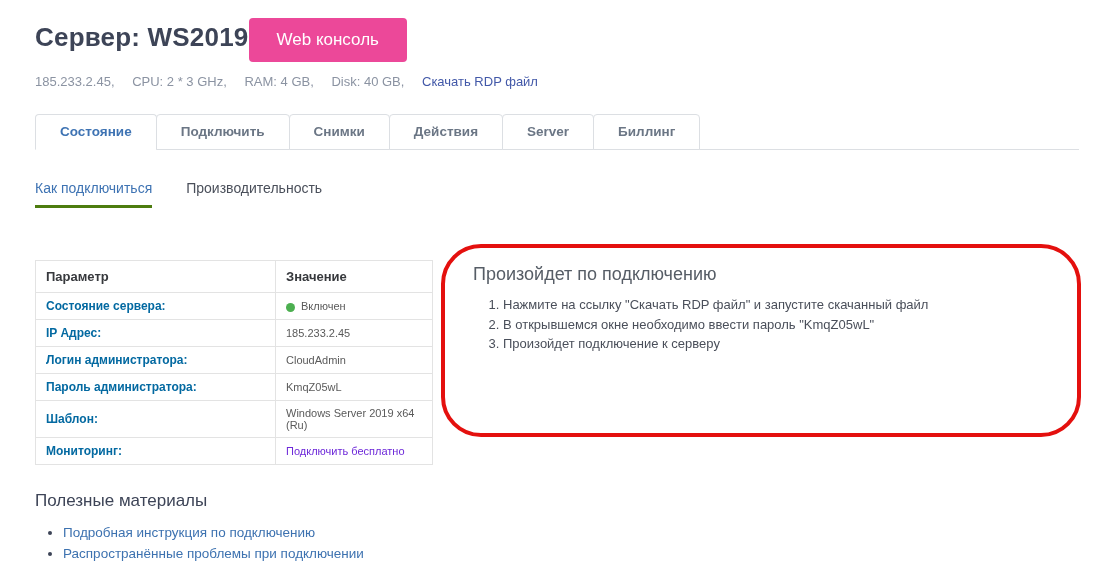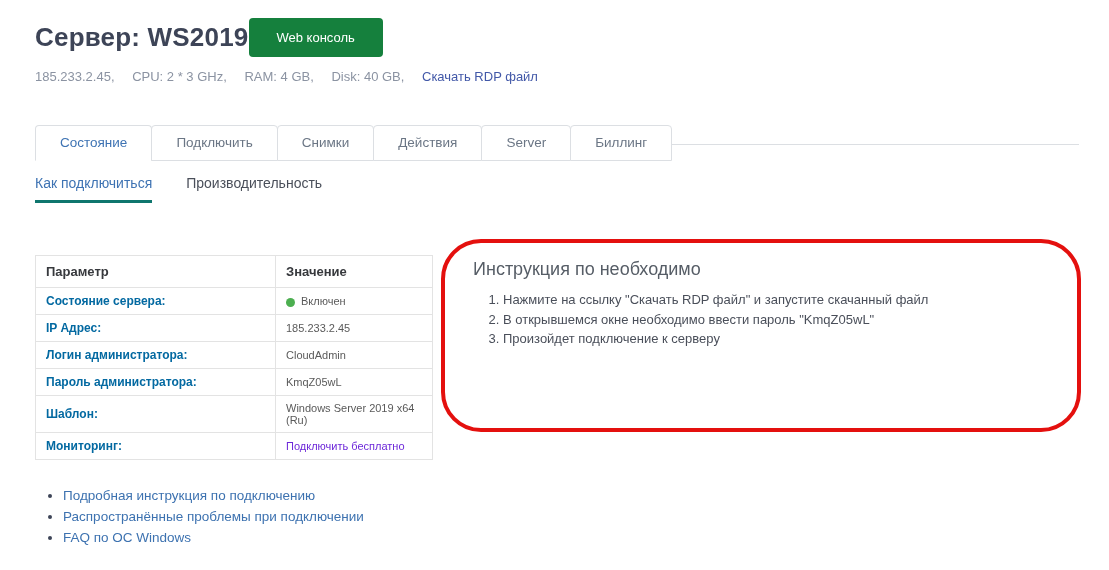--- a/index.html
+++ b/index.html
@@ -4,44 +4,45 @@
 <style>
   * { margin: 0; padding: 0; box-sizing: border-box; }
   html, body { width: 1109px; height: 570px; background: #ffffff; overflow: hidden; }
   body { font-family: "Liberation Sans", "DejaVu Sans", sans-serif; color: #4a4f5a; }
   .page { padding: 18px 30px 0 35px; position: relative; width: 100%; height: 100%; }
 
   
   .header-row { display: flex; justify-content: flex-start; align-items: flex-start; }
   .page-title { font-size: 26px; font-weight: 700; color: #3d4457; letter-spacing: 0.2px; padding-top: 4px; }
   .web-console-btn {
-    background: #15803d; color: #fff; border: none; border-radius: 4px;
-    font-family: "Liberation Sans", sans-serif; font-size: 13px;
+    background: #ec4899; color: #fff; border: none; border-radius: 4px;
+    font-family: "Liberation Sans", sans-serif; font-size: 17px;
     padding: 12px 28px; cursor: pointer; margin-right: 25px;
   }
 
   
   .meta-line { margin-top: 12px; font-size: 13px; color: #8b93a2; }
   .meta-line span { margin-right: 14px; }
   .meta-link { color: #4258a8; text-decoration: none; cursor: pointer; }
 
   
   .tabs { display: flex; margin-top: 24px; border-bottom: 1px solid #dcdfe3; padding-left: 0; }
   .tab {
     font-size: 13.5px; color: #6b7685; padding: 9px 24px 10px;
     border: 1px solid #dcdfe3; border-bottom: none; border-radius: 4px 4px 0 0;
-    margin-right: -1px; margin-bottom: 0; cursor: pointer; background: #fff; position: relative; top: 17px;
+    margin-right: -1px; margin-bottom: 0; cursor: pointer; background: #fff; position: relative; top: 1px;
     border-bottom: 1px solid #dcdfe3;
+    font-weight: bold;
   }
   .tab.active { color: #3e73b3; border-bottom: 1px solid #ffffff; }
 
   
   .subtabs { display: flex; margin-top: 30px; gap: 34px; }
   .subtab { font-size: 14px; color: #4a4f5a; cursor: pointer; padding-bottom: 9px; border-bottom: 3px solid transparent; }
-  .subtab.active { color: #3e73b3; border-bottom: 3px solid #0f766e; }
+  .subtab.active { color: #3e73b3; border-bottom: 3px solid #4d7c0f; }
 
   
   .content-row { display: flex; margin-top: 52px; }
 
   
   table.params { border-collapse: collapse; width: 398px; flex: none; }
   table.params th, table.params td {
     border: 1px solid #e3e3e3; text-align: left; padding: 6px 10px; font-size: 12.5px;
   }
   table.params th { font-weight: 700; color: #37393d; font-size: 13px; padding: 8px 10px; }
@@ -135,31 +136,32 @@
           <td class="param">Мониторинг:</td>
           <td class="value">
             <a class="table-link">Подключить бесплатно</a>
           </td>
         </tr>
       </tbody>
     </table>
 
     <div class="instructions-wrap">
       <div class="annotation-circle"></div>
-      <div class="instructions-title">Инструкция по необходимо</div>
+      <div class="instructions-title">Произойдет по подключению</div>
       <ol class="steps">
         <li>Нажмите на ссылку "Скачать RDP файл" и запустите скачанный файл</li>
         <li>В открывшемся окне необходимо ввести пароль "KmqZ05wL"</li>
         <li>Произойдет подключение к серверу</li>
       </ol>
     </div>
 
   </div>
 
   <div class="materials">
+    <div class="materials-title">Полезные материалы</div>
     <ul class="material-links">
       <li><a>Подробная инструкция по подключению</a></li>
       <li><a>Распространённые проблемы при подключении</a></li>
       <li><a>FAQ по ОС Windows</a></li>
     </ul>
   </div>
 
 </div>
 
 </body></html>

